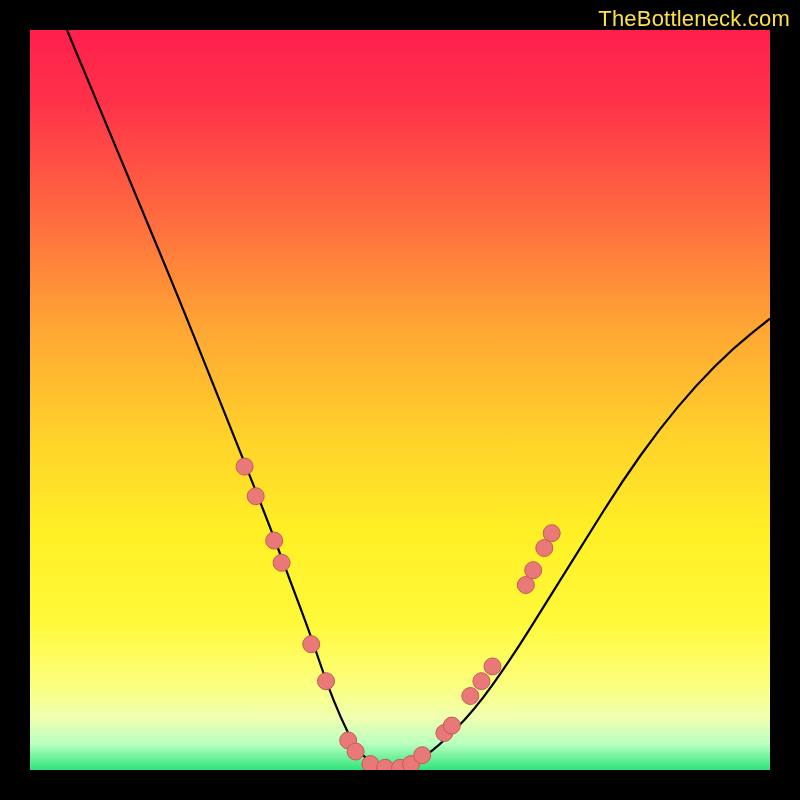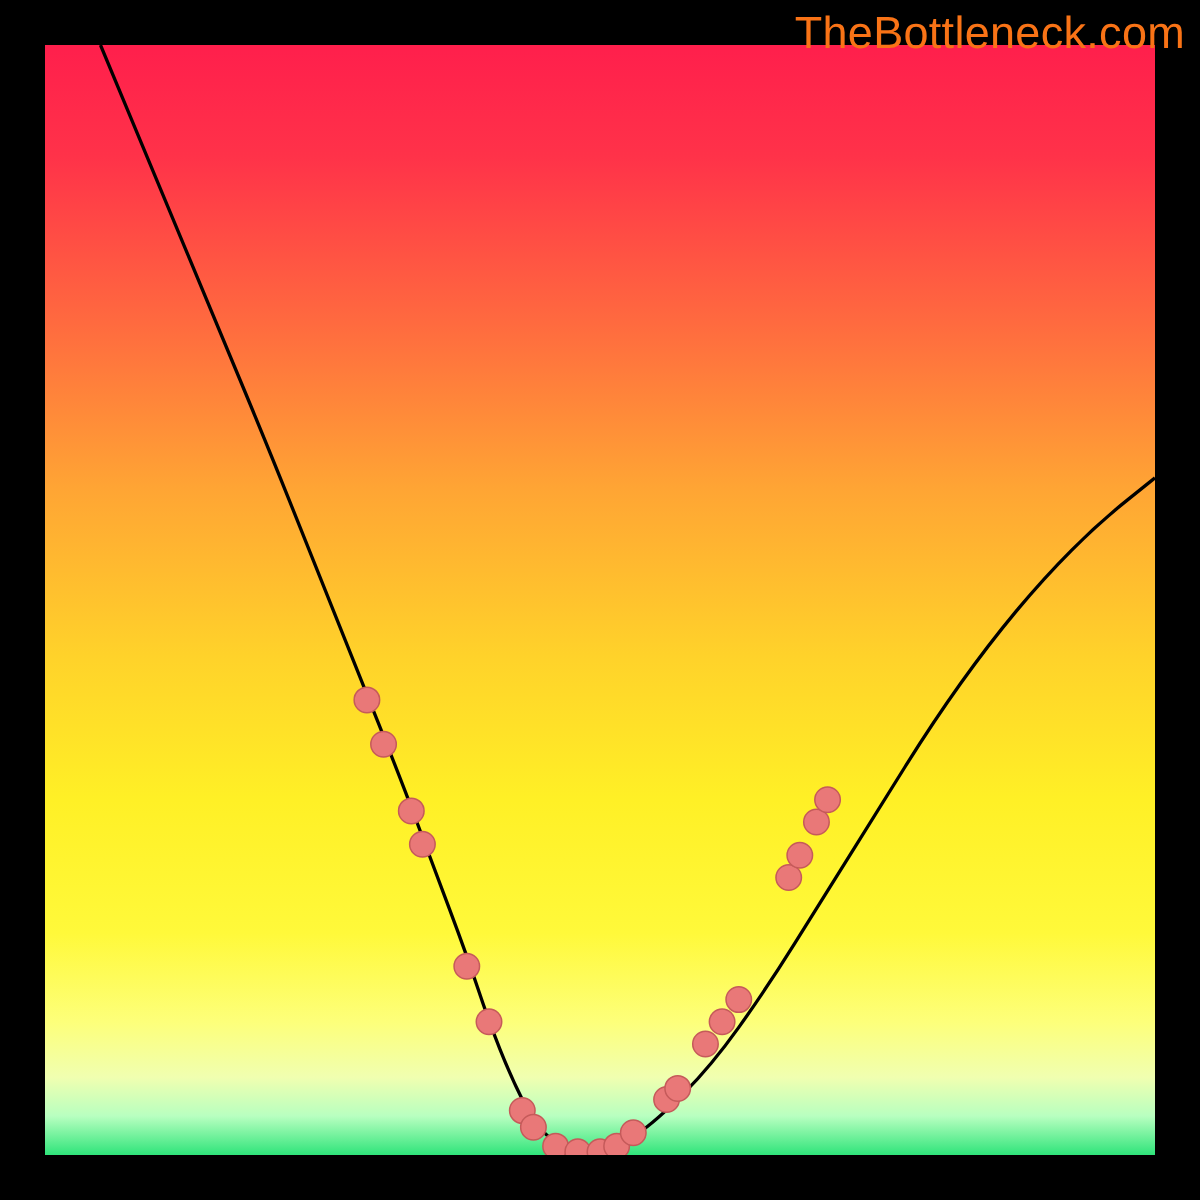--- a/index.html
+++ b/index.html
@@ -25,22 +25,22 @@
     overflow: hidden;
   }
   .gradient {
     position: absolute;
     inset: 0;
   }
   .watermark {
     position: absolute;
     top: 6px;
     right: 10px;
-    color: #f97316;
-    font-size: 30px;
+    color: #fde047;
+    font-size: 22px;
     font-weight: 500;
     letter-spacing: 0.2px;
     user-select: none;
   }
   svg { display: block; }
 </style>
 </head>
 <body>
 
 <div class="frame">

